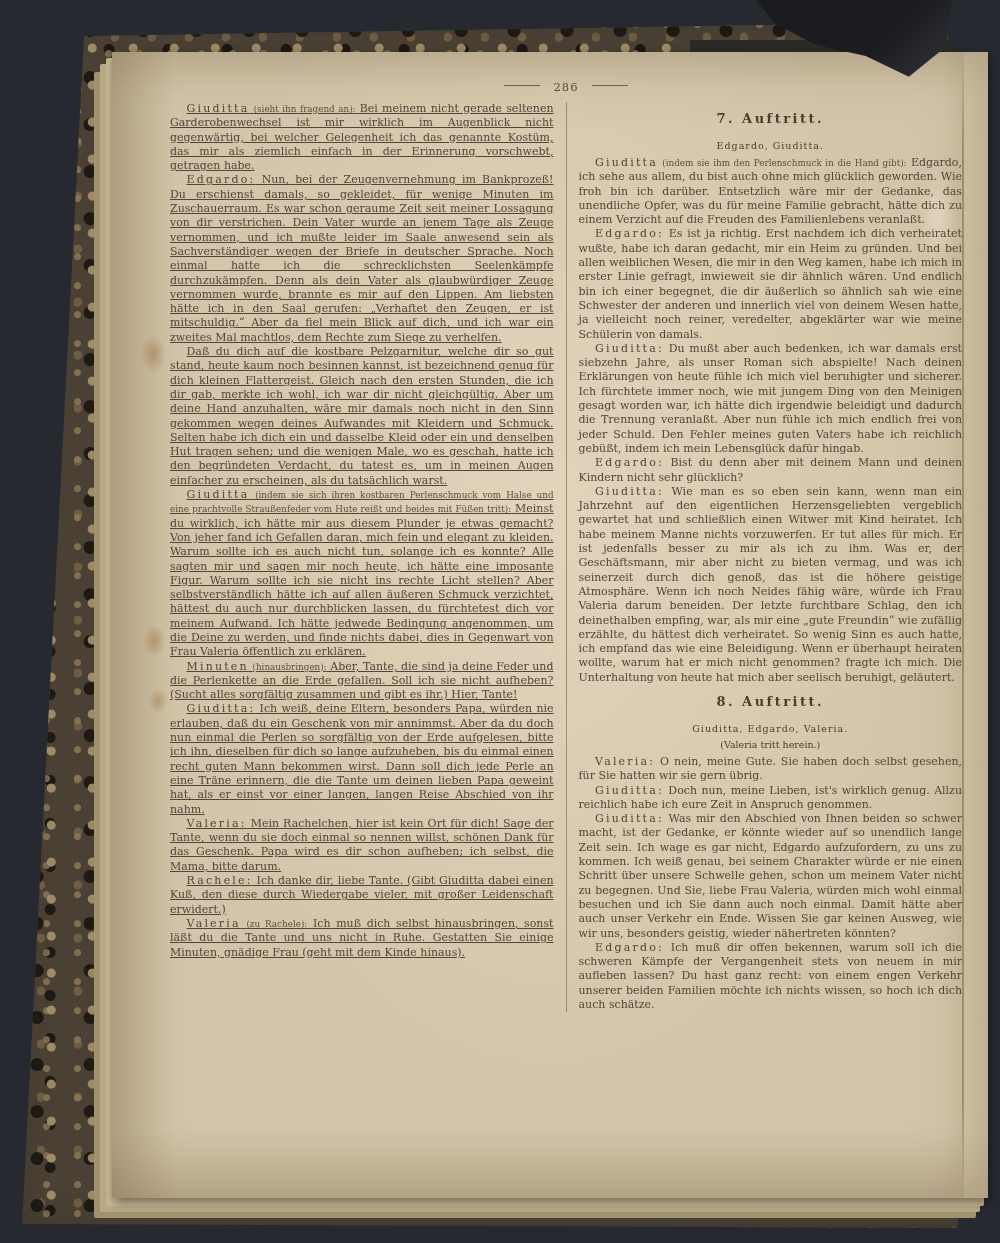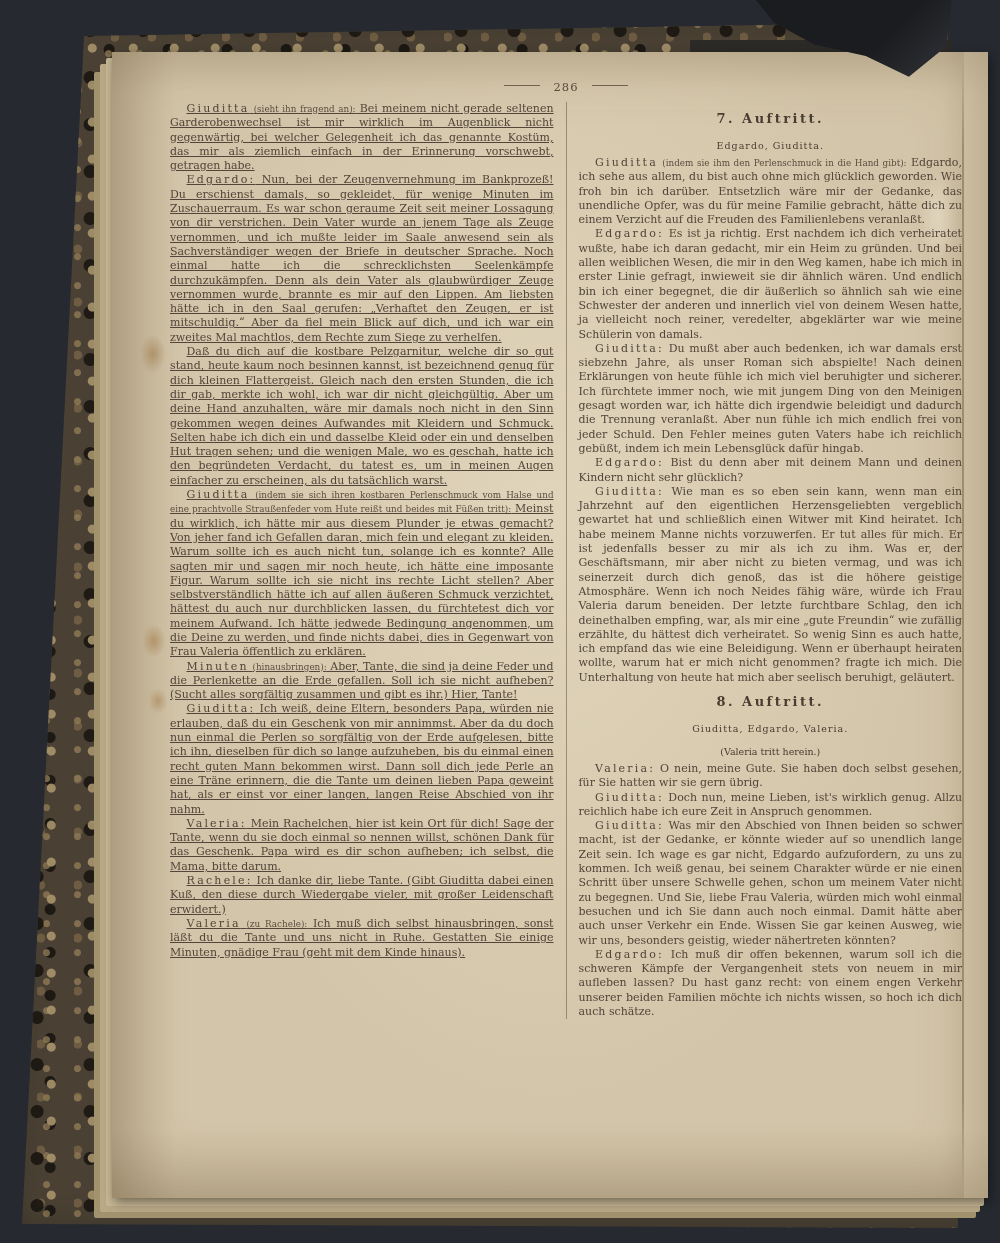--- a/index.html
+++ b/index.html
@@ -72,21 +72,21 @@
   .col{flex:1;min-width:0;}
   .col-left{padding-right:12px;text-decoration:underline;}
   .col-right{border-left:1px solid rgba(100,85,65,.55);padding-left:12px;}
 
   .para{margin:0;text-indent:1.5em;text-align:justify;font-size:11px;line-height:14.3px;}
   .speaker{letter-spacing:2.2px;}
   .stage{font-size:8.8px;letter-spacing:0;color:#5c4e41;}
   .scene-heading{text-align:center;margin:9px 0 5px;color:#493d31;}
   .scene-title{font-size:13px;font-weight:bold;letter-spacing:2.5px;}
   .scene-cast{font-size:9.5px;letter-spacing:1px;margin-top:14px;}
-  .scene-note{font-size:9.5px;margin-top:12px;}
+  .scene-note{font-size:9.5px;margin-top:5px;}
 </style>
 </head>
 <body>
 
 <div class="scene">
   <div class="cover"></div>
   <div class="edge edge1"></div>
   <div class="edge edge2"></div>
   <div class="edge edge3"></div>
   <div class="seam"></div>

